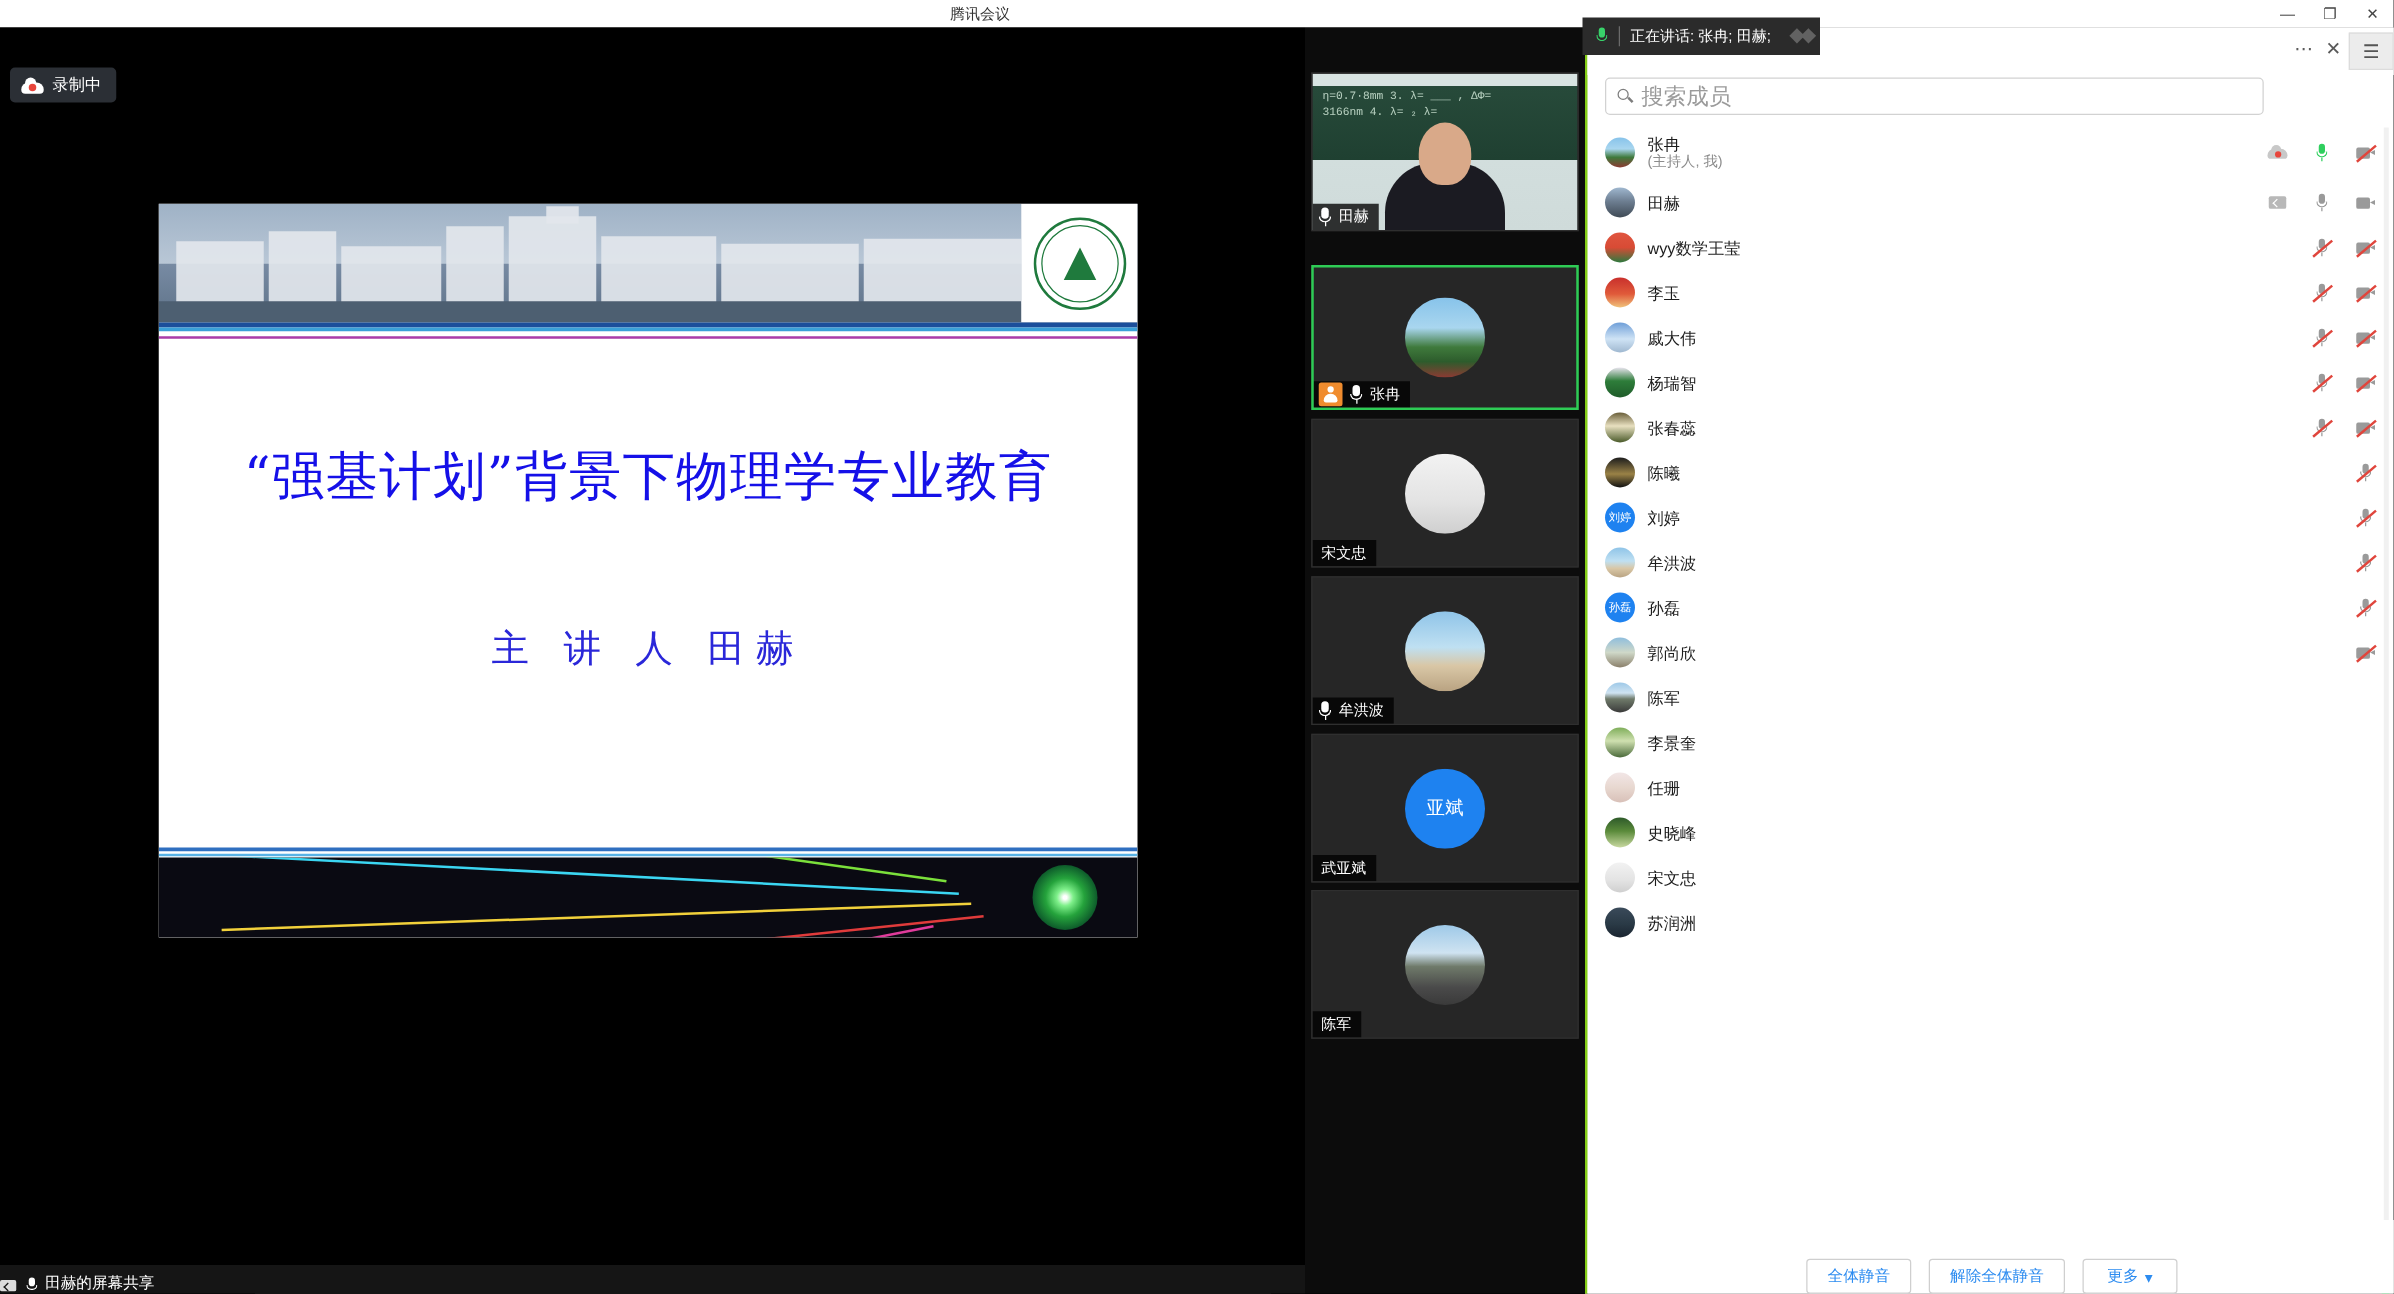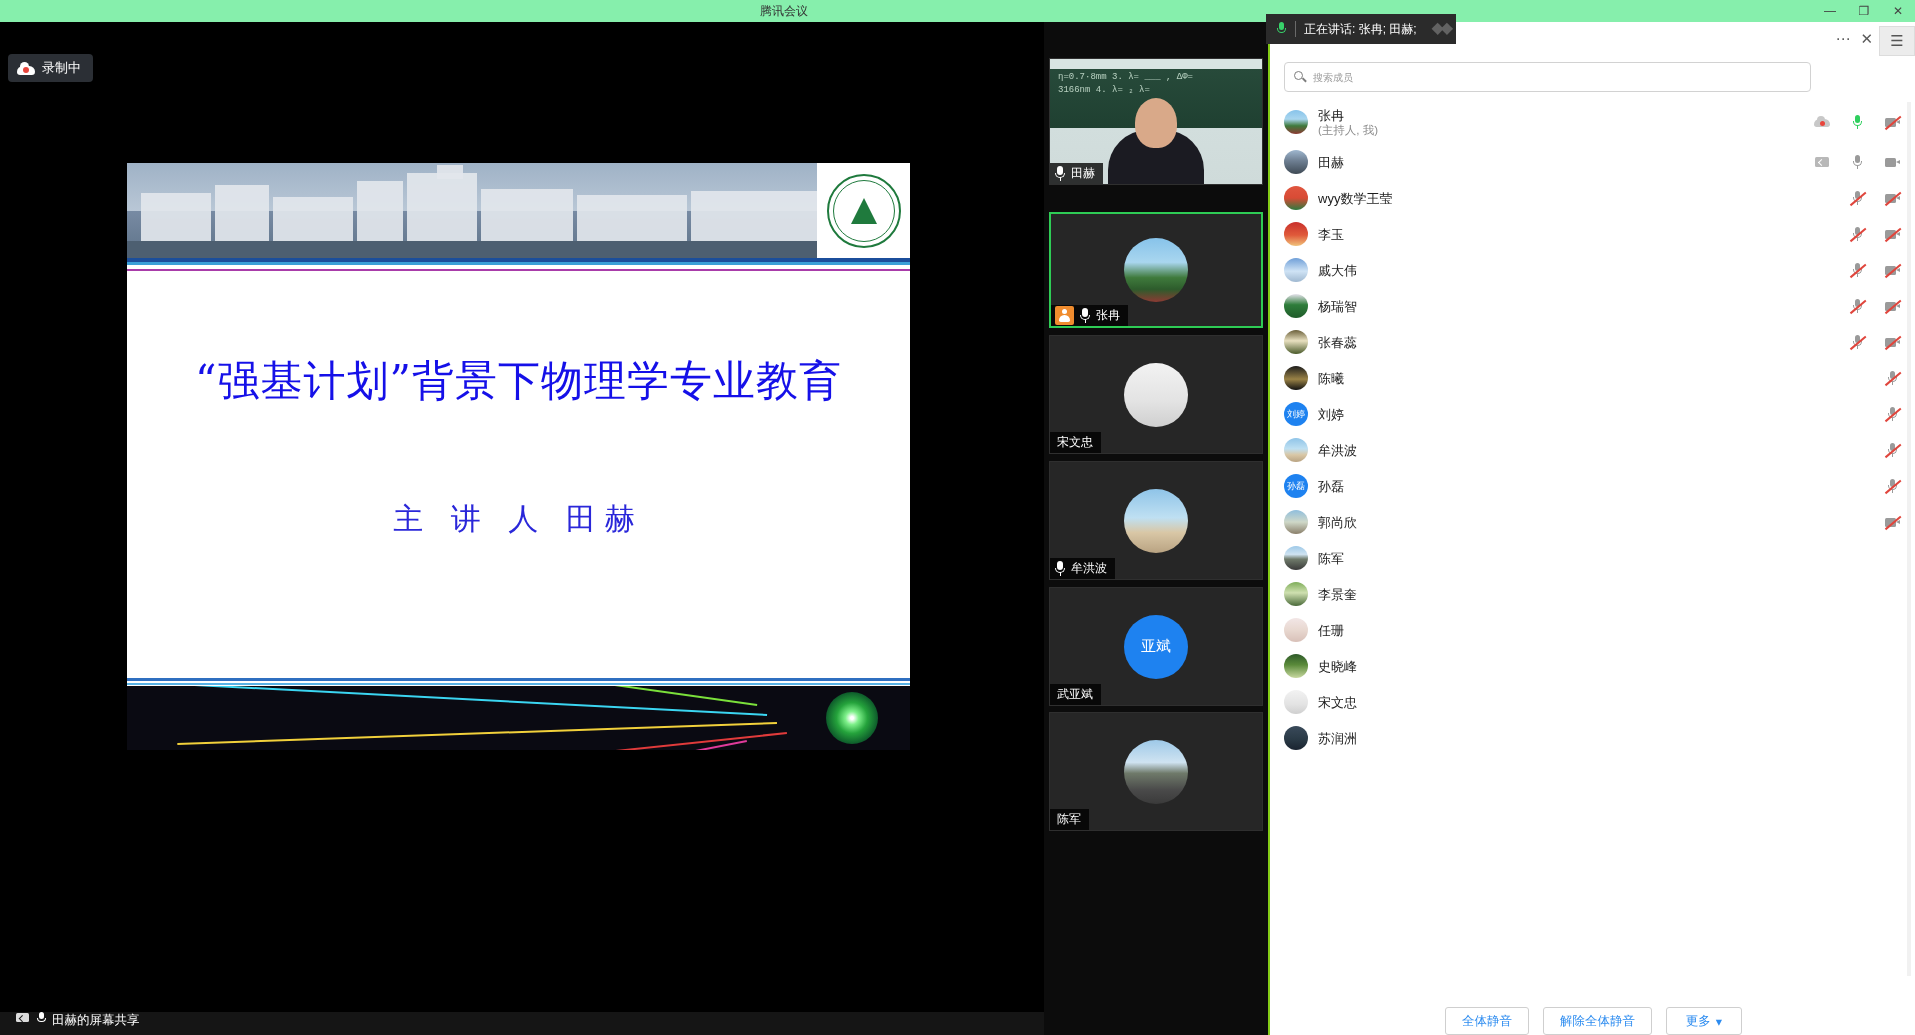--- a/index.html
+++ b/index.html
@@ -7,21 +7,21 @@
     width: 1915px; height: 1035px;
     background: #000;
     font-family: "Liberation Sans", "DejaVu Sans", sans-serif;
     overflow: hidden;
   }
   #app { position: relative; width: 1915px; height: 1035px; }
 
   
   .titlebar {
     position: absolute; left: 0; top: 0; width: 1915px; height: 22px;
-    background: #86efac; color: #2b2b2b;
+    background: #ffffff; color: #2b2b2b;
   }
   .titlebar .title {
     position: absolute; left: 0; top: 0; width: 1568px; height: 22px;
     line-height: 22px; text-align: center; font-size: 12px; color: #333;
   }
   .winbtns { position: absolute; right: 0; top: 0; height: 22px; display: flex; }
   .winbtn {
     width: 34px; height: 22px; display: flex; align-items: center; justify-content: center;
     font-size: 12px; color: #444; cursor: default;
   }
@@ -198,21 +198,21 @@
   .speaking-toast .mic .cap { position: absolute; left: 3px; top: 0; width: 5px; height: 8px; background: #38d26a; border-radius: 3px; }
   .speaking-toast .mic .arc { position: absolute; left: 1px; top: 6px; width: 9px; height: 5px; border: 1.4px solid #38d26a; border-top: none; border-radius: 0 0 5px 5px; }
   .toast-chevrons { position: absolute; right: 6px; top: 4px; opacity: .35; color: #c9c9c9; font-size: 16px; letter-spacing: -3px; }
 
   .search-wrap { position: absolute; left: 14px; top: 40px; width: 527px; height: 30px; }
   .search-box {
     width: 100%; height: 30px; border: 1px solid #d2d2d2; border-radius: 4px;
     display: flex; align-items: center; gap: 7px; padding: 0 9px; background: #fff;
   }
   .search-box input {
-    border: none; outline: none; flex: 1; font-size: 10px; color: #333;
+    border: none; outline: none; flex: 1; font-size: 18px; color: #333;
     font-family: "Liberation Sans", sans-serif; background: transparent;
   }
   .search-box input::placeholder { color: #9b9b9b; }
   .mag { width: 12px; height: 12px; position: relative; flex: 0 0 auto; }
   .mag .ring { position: absolute; left: 0; top: 0; width: 9px; height: 9px; border: 1.5px solid #7d7d7d; border-radius: 50%; }
   .mag .hdl { position: absolute; left: 8px; top: 8px; width: 5px; height: 1.5px; background: #7d7d7d; transform: rotate(45deg); }
 
   .plist {
     position: absolute; left: 0; top: 78px; width: 647px; height: 898px;
     overflow: hidden;
@@ -274,21 +274,21 @@
   .scrollbar {
     position: absolute; right: 2px; top: 980px; width: 9px; height: 34px;
     background: #37c45a; border-radius: 5px;
   }
   .track-line {
     position: absolute; right: 4px; top: 80px; width: 4px; height: 890px; background: #f1f1f1;
   }
 
   .bottombar {
     position: absolute; left: 0; bottom: 0; width: 1044px; height: 23px;
-    background: #151515; display: flex; align-items: flex-start; gap: 6px; padding-left: 16px;
+    background: #151515; display: flex; align-items: flex-end; gap: 6px; padding-left: 0;
     color: #fff; font-size: 12.5px; z-index: 8;
   }
   .bb-ic { width: 14px; height: 12px; position: relative; }
   .bb-ic .s { position: absolute; left: 0; top: 1px; width: 13px; height: 9px; background: #dcdcdc; border-radius: 1.5px; }
   .bb-ic .a { position: absolute; left: 4px; top: 3.5px; width: 4.5px; height: 4.5px; border-left: 1.4px solid #151515; border-bottom: 1.4px solid #151515; transform: rotate(45deg); }
   .bb-mic { width: 10px; height: 13px; position: relative; }
   .bb-mic .cap { position: absolute; left: 3px; top: 0; width: 5px; height: 7px; background: #fff; border-radius: 2.5px; }
   .bb-mic .arc { position: absolute; left: 1px; top: 6px; width: 9px; height: 4px; border: 1.3px solid #fff; border-top: none; border-radius: 0 0 5px 5px; }
 </style>
 </head>

